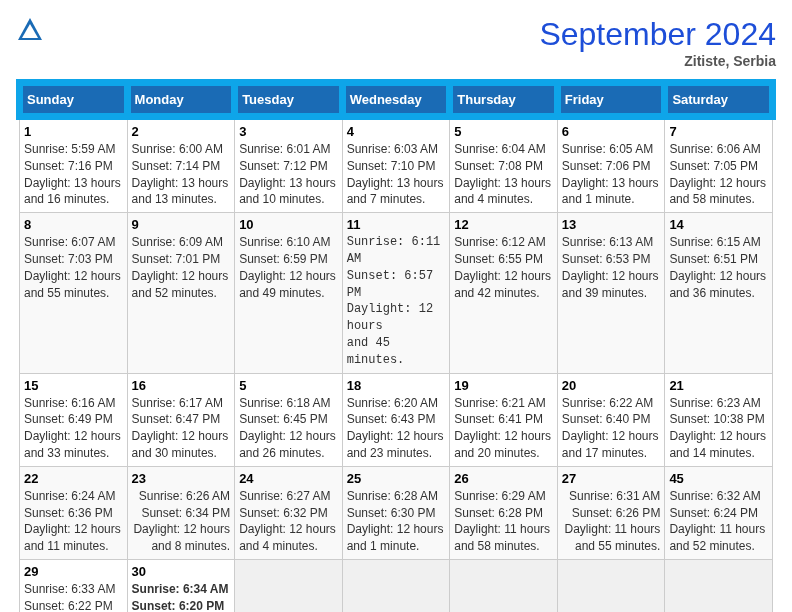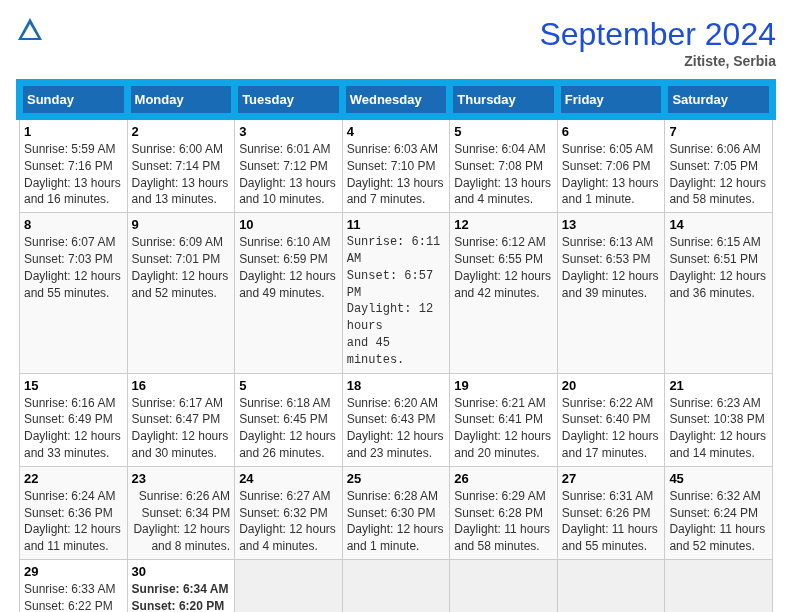--- a/index.html
+++ b/index.html
@@ -301,21 +301,21 @@
         </td>
         <td>
           <span class="day-num">26</span>
           <div class="day-info" style="white-space: pre-line;">Sunrise: 6:29 AM
 Sunset: 6:28 PM
 Daylight: 11 hours
 and 58 minutes.</div>
         </td>
         <td>
           <span class="day-num">27</span>
-          <div class="day-info" style="white-space: pre-line;">Sunrise: 6:31 AM
+          <div class="day-info" style="white-space: pre-line; text-align: right;">Sunrise: 6:31 AM
 Sunset: 6:26 PM
 Daylight: 11 hours
 and 55 minutes.</div>
         </td>
         <td>
           <span class="day-num">45</span>
           <div class="day-info" style="white-space: pre-line;">Sunrise: 6:32 AM
 Sunset: 6:24 PM
 Daylight: 11 hours
 and 52 minutes.</div>

